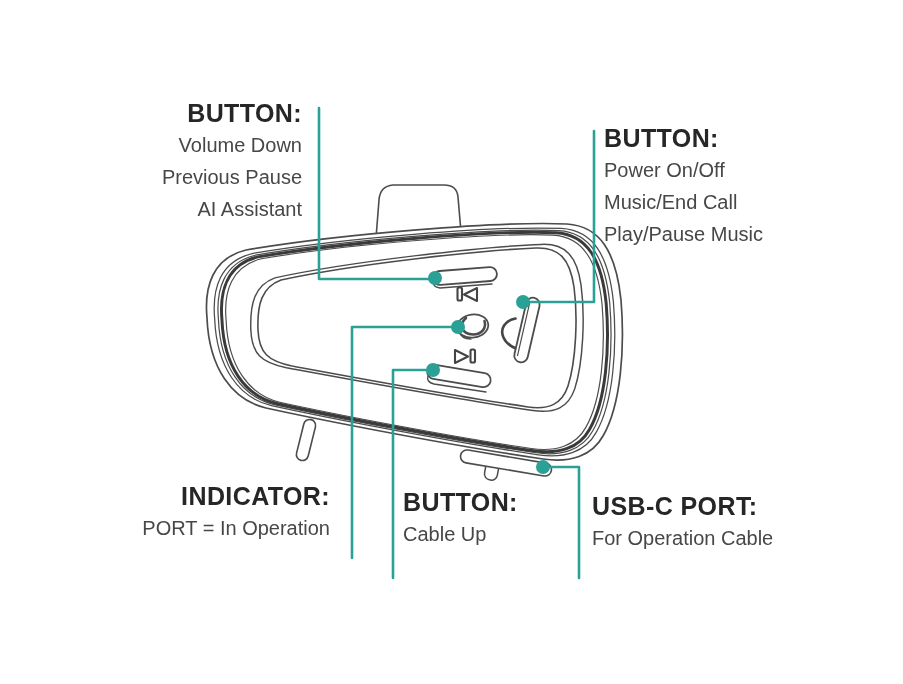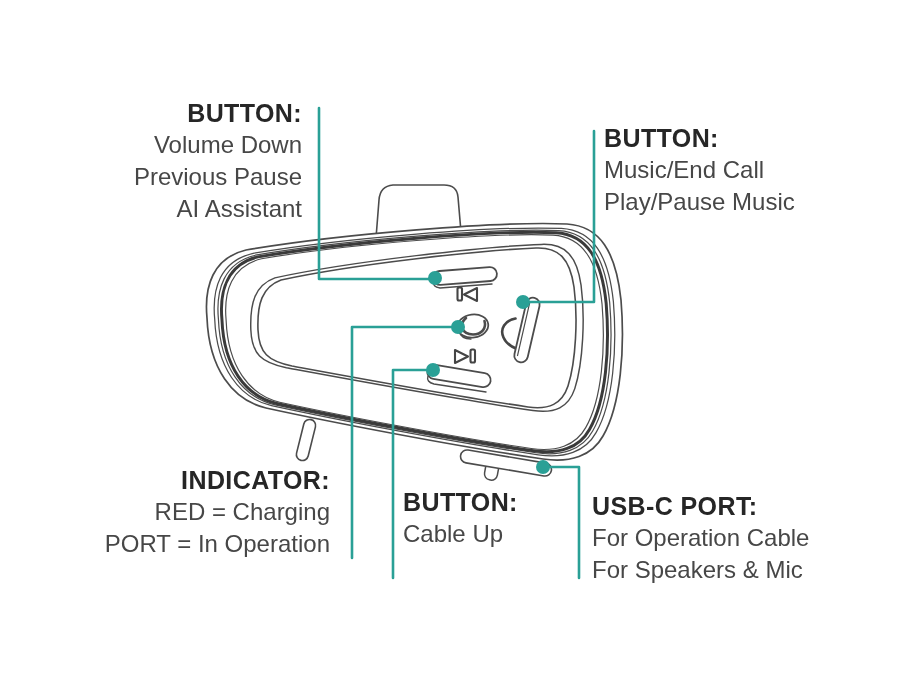--- a/index.html
+++ b/index.html
@@ -4,21 +4,21 @@
 <style>
   html,body{margin:0;padding:0;background:#ffffff;}
   #canvas{
     position:relative;width:903px;height:604px;background:#ffffff;overflow:hidden;
     font-family:"Liberation Sans",sans-serif;
   }
   #device-svg{position:absolute;left:0;top:0;}
   .label{position:absolute;}
   .align-r{text-align:right;}
   .lh{font-size:25px;font-weight:bold;line-height:32px;color:#262626;letter-spacing:.4px;white-space:nowrap;}
-  .ll{font-size:24px;font-weight:400;line-height:32px;color:#474747;white-space:nowrap;}
+  .ll{font-size:20px;font-weight:400;line-height:32px;color:#474747;white-space:nowrap;}
 </style>
 </head>
 <body>
 
 <div id="canvas">
 
   <svg id="device-svg" width="903" height="684" viewBox="0 0 903 684" fill="none" stroke-linecap="round" stroke-linejoin="round">
 
     <g stroke="#4c4c4c" stroke-width="1.6">
       <path d="M 376 238 L 379 200 Q 380 186 393 185 L 444 185 Q 457 185 458 197 L 461 232"></path>
@@ -120,34 +120,33 @@
 
   <div class="label align-r" style="left:40px;top:97px;width:262px">
     <div class="lh">BUTTON:</div>
     <div class="ll">Volume Down</div>
     <div class="ll">Previous Pause</div>
     <div class="ll">AI Assistant</div>
   </div>
 
   <div class="label" style="left:604px;top:122px">
     <div class="lh">BUTTON:</div>
+    <div class="ll">Power On/Off</div>
     <div class="ll">Music/End Call</div>
     <div class="ll">Play/Pause Music</div>
   </div>
 
-  <div class="label align-r" style="left:40px;top:464px;width:290px">
+  <div class="label align-r" style="left:40px;top:480px;width:290px">
     <div class="lh">INDICATOR:</div>
-    <div class="ll">RED = Charging</div>
     <div class="ll">PORT = In Operation</div>
   </div>
 
   <div class="label" style="left:403px;top:486px">
     <div class="lh">BUTTON:</div>
     <div class="ll">Cable Up</div>
   </div>
 
   <div class="label" style="left:592px;top:490px">
     <div class="lh">USB-C PORT:</div>
     <div class="ll">For Operation Cable</div>
-    <div class="ll">For Speakers &amp; Mic</div>
   </div>
 
 </div>
 
 </body></html>

